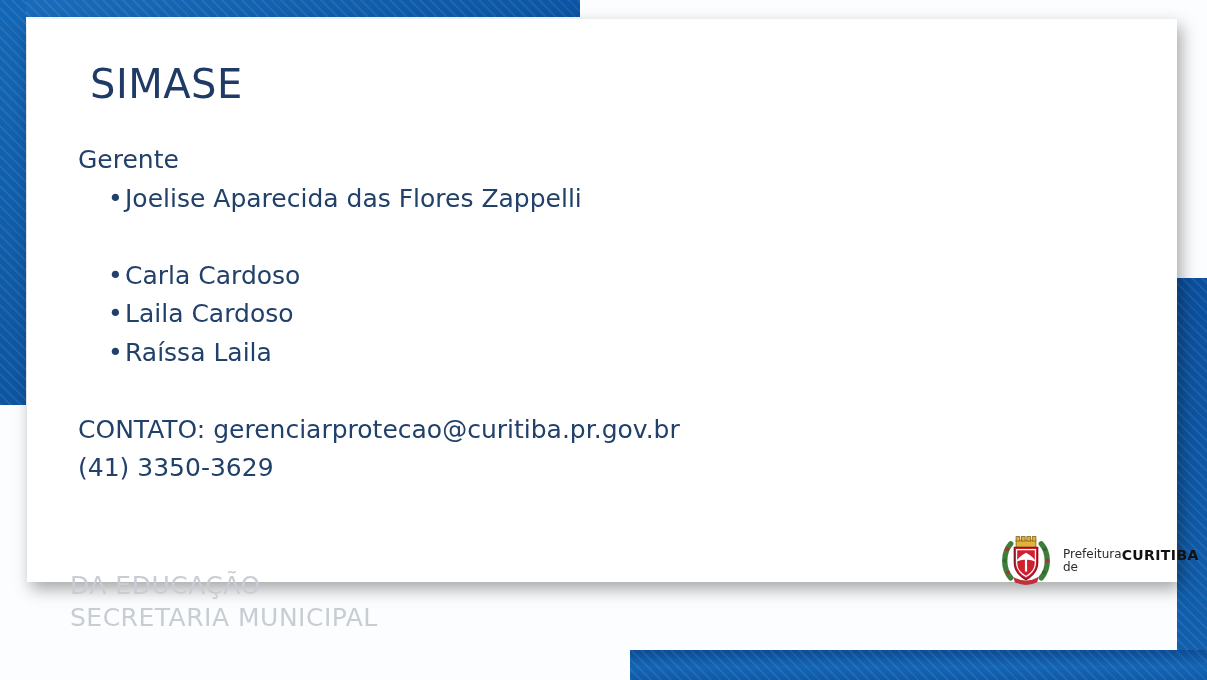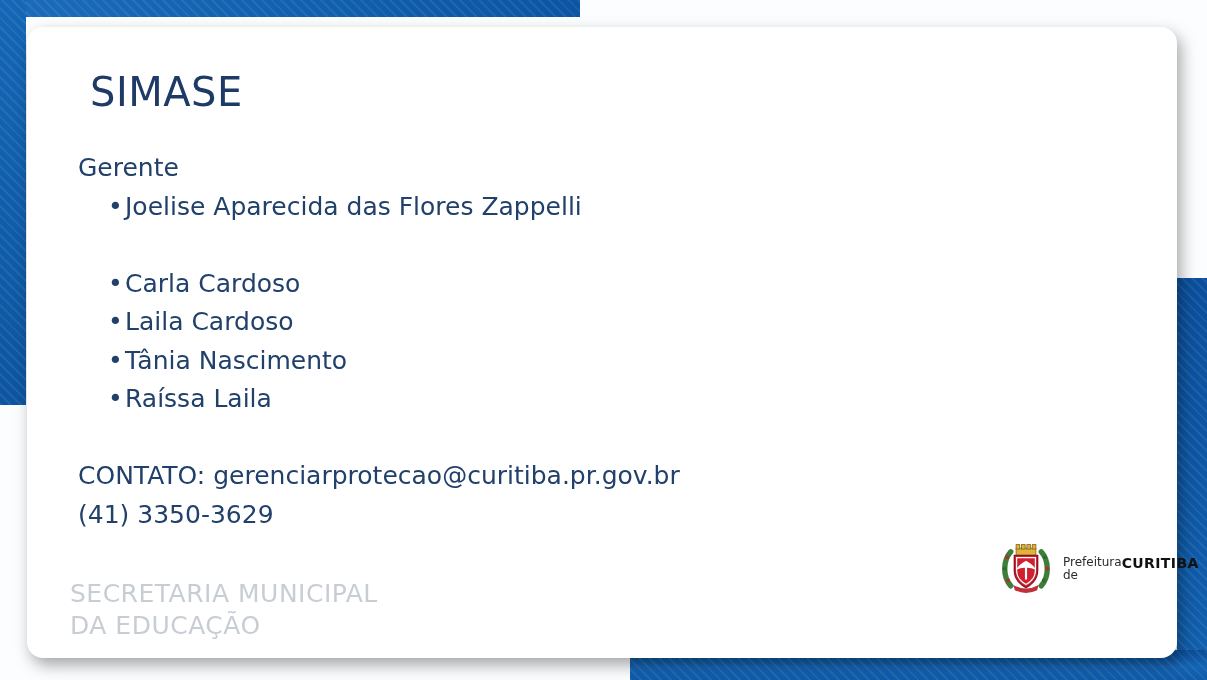--- a/index.html
+++ b/index.html
@@ -13,24 +13,23 @@
   .band::after{
     content:"";position:absolute;inset:0;
     background:repeating-linear-gradient(45deg,rgba(255,255,255,0.07) 0 2px,rgba(255,255,255,0) 2px 7px);
   }
   .band-top{left:0;top:0;width:580px;height:17px;background:linear-gradient(90deg,#1a6cba,#0b55a4);}
   .band-left{left:0;top:0;width:26px;height:405px;background:linear-gradient(180deg,#1467b6,#0d55a0);}
   .band-right{left:1177px;top:278px;width:30px;height:402px;background:linear-gradient(180deg,#0b4f9c,#1160ae);}
   .band-bottom{left:630px;top:650px;width:577px;height:30px;background:linear-gradient(180deg,#0b4c95 0%,#1465b5 55%,#0f5aa8 100%);}
   
   .card{
-    position:absolute;left:27px;top:19px;width:1150px;height:631px;
-    background:#ffffff;border-radius:16px;
+    position:absolute;left:27px;top:19px;width:1150px;height:563px;
+    background:#ffffff;border-radius:0;
     box-shadow:4px 7px 16px rgba(0,0,0,0.35);
-    margin-top:8px;
   }
   .page-title{
     position:absolute;left:63px;top:42px;margin:0;
     font-size:40px;font-weight:500;color:#1e3a66;letter-spacing:0.5px;
   }
   .content{
     position:absolute;left:51px;top:122px;z-index:2;
     font-size:25px;line-height:38.5px;color:#21416b;
   }
   .section-label{margin:0;}
@@ -63,38 +62,37 @@
 <div class="band band-top"></div>
 <div class="band band-left"></div>
 <div class="band band-right"></div>
 <div class="band band-bottom"></div>
 
 <div class="card">
 
   <h1 class="page-title">SIMASE</h1>
 
   <div class="watermark">
+    <div>DA EDUCAÇÃO</div>
     <div>SECRETARIA MUNICIPAL</div>
-    <div>DA EDUCAÇÃO</div>
   </div>
 
   <div class="content">
 
     <div class="section-1">
       <p class="section-label">Gerente</p>
       <ul class="members">
         <li>Joelise Aparecida das Flores Zappelli</li>
       </ul>
     </div>
 
     <div class="section-2">
       <ul class="members">
         <li>Carla Cardoso</li>
         <li>Laila Cardoso</li>
-        <li>Tânia Nascimento</li>
         <li>Raíssa Laila</li>
       </ul>
     </div>
 
     <div class="contact-block">
       <p class="contact-line">CONTATO: gerenciarprotecao@curitiba.pr.gov.br</p>
       <p class="contact-line">(41) 3350-3629</p>
     </div>
 
   </div>

